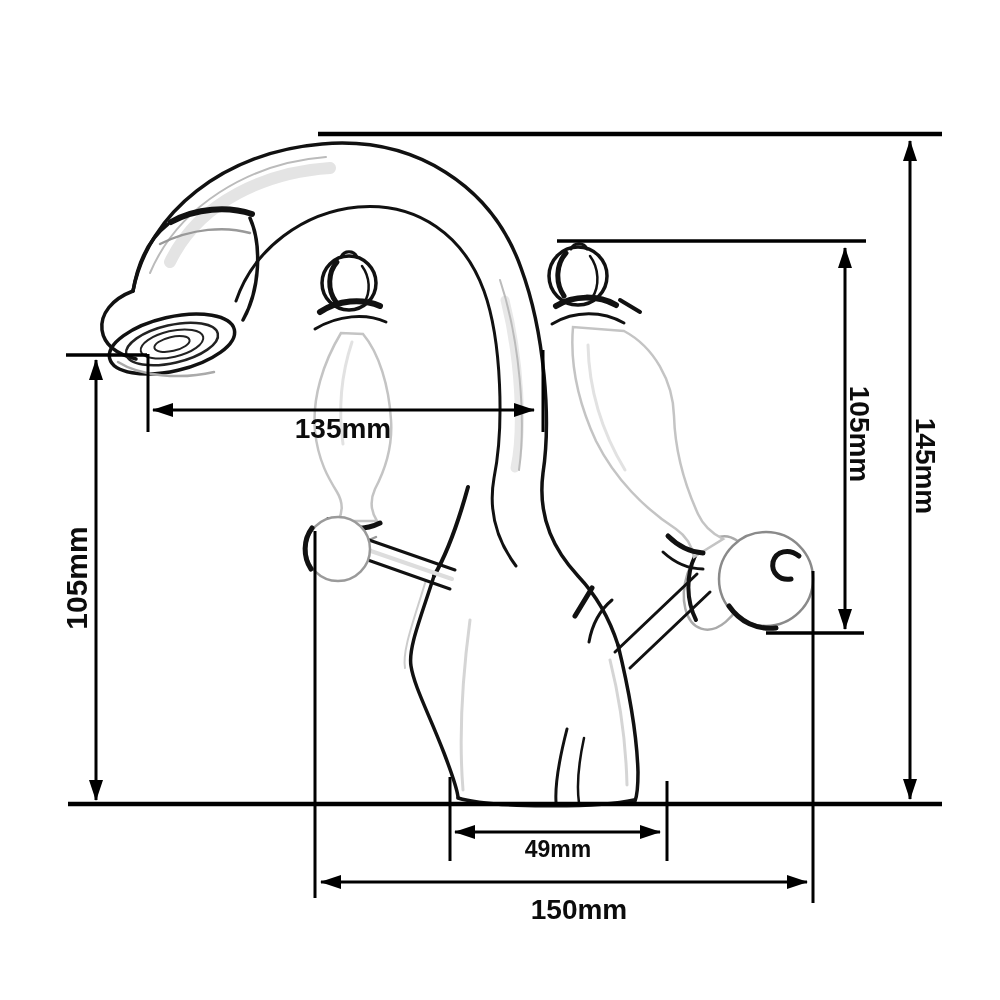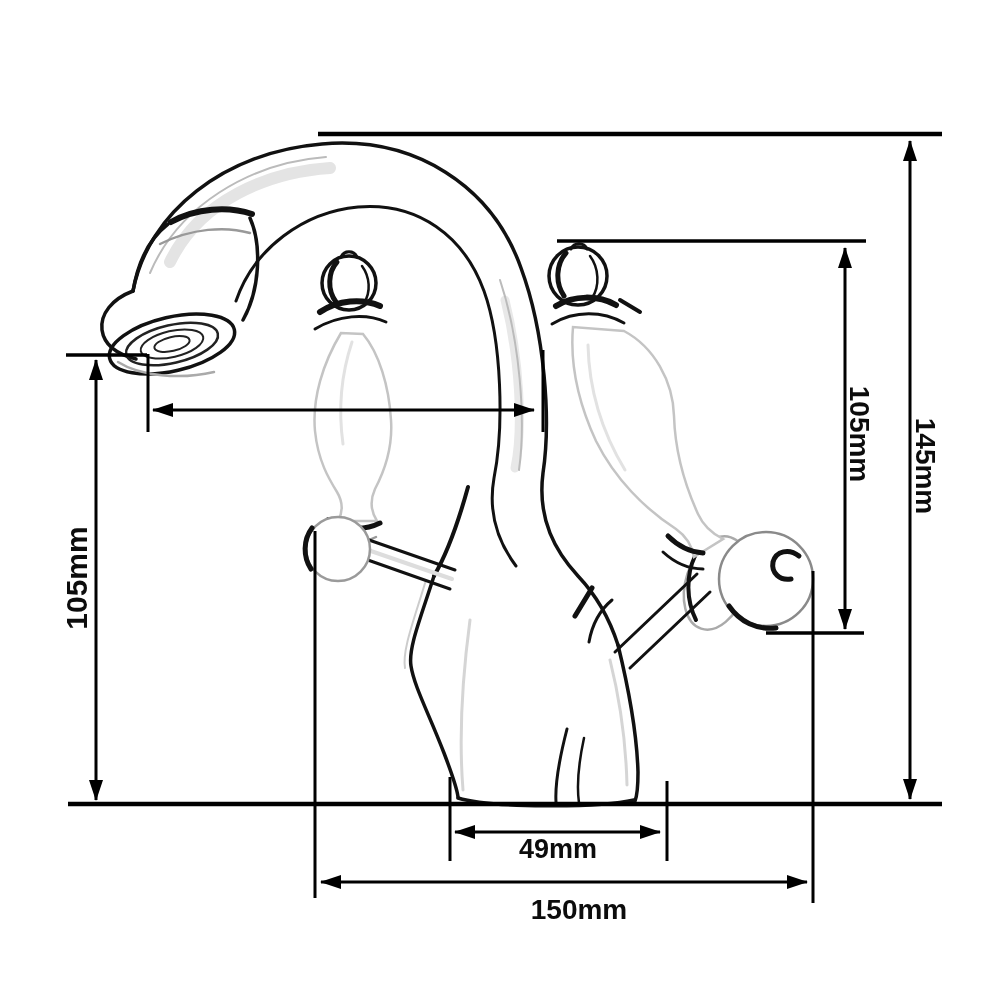--- a/index.html
+++ b/index.html
@@ -12,21 +12,21 @@
     position:absolute;width:140px;height:34px;line-height:34px;
     text-align:center;font-size:28px;font-weight:700;color:#0c0c0c;
     letter-spacing:0px;white-space:nowrap;user-select:none;
   }
   .rot-cw{transform:rotate(90deg);}
   .rot-ccw{transform:rotate(-90deg);}
   .lbl-135{left:273px;top:412px;}
   .lbl-105L{left:7px;top:561px;font-size:30px;}
   .lbl-105R{left:789px;top:417px;}
   .lbl-145{left:855px;top:449px;}
-  .lbl-49{left:488px;top:832px;font-size:27px;}
+  .lbl-49{left:488px;top:832px;font-size:23px;}
   .lbl-150{left:509px;top:893px;}
 </style>
 </head>
 <body>
 
 <div class="canvas">
 
   <svg class="art" viewBox="0 0 1000 1000">
     <defs>
       <marker id="arr" orient="auto-start-reverse" markerUnits="userSpaceOnUse" markerWidth="26" markerHeight="20" refX="20" refY="8">
@@ -146,20 +146,21 @@
       </g>
 
       <g>
         <line x1="315" y1="531" x2="315" y2="898" stroke-width="3"></line>
         <line x1="813" y1="571" x2="813" y2="903" stroke-width="3"></line>
         <line x1="321" y1="882" x2="807" y2="882" stroke-width="3" marker-start="url(#arr)" marker-end="url(#arr)"></line>
       </g>
     </g>
   </svg>
 
+  <div class="dim-label lbl-135">135mm</div>
 
   <div class="dim-label rot-ccw lbl-105L">105mm</div>
 
   <div class="dim-label rot-cw lbl-105R">105mm</div>
 
   <div class="dim-label rot-cw lbl-145">145mm</div>
 
   <div class="dim-label lbl-49">49mm</div>
 
   <div class="dim-label lbl-150">150mm</div>

